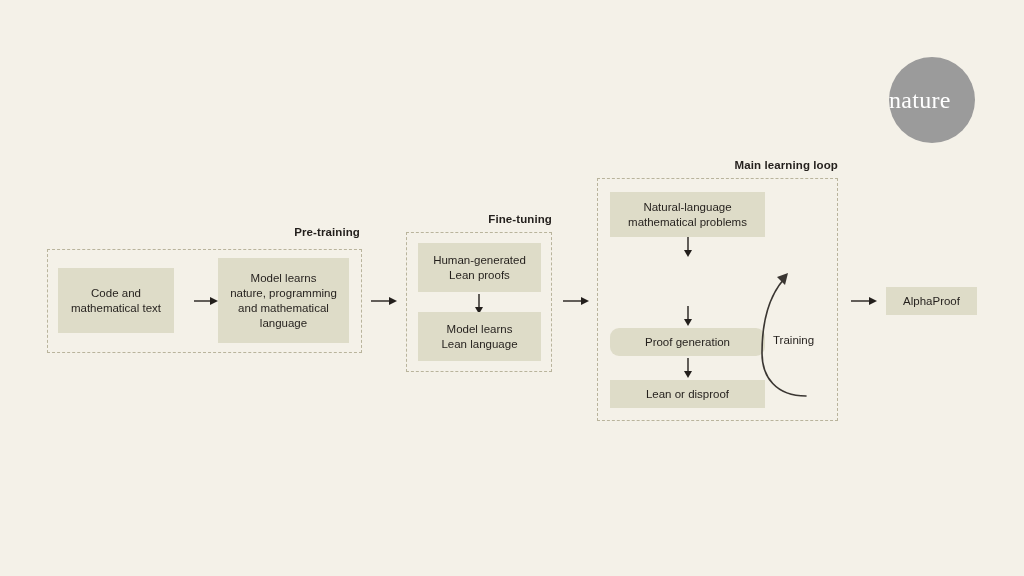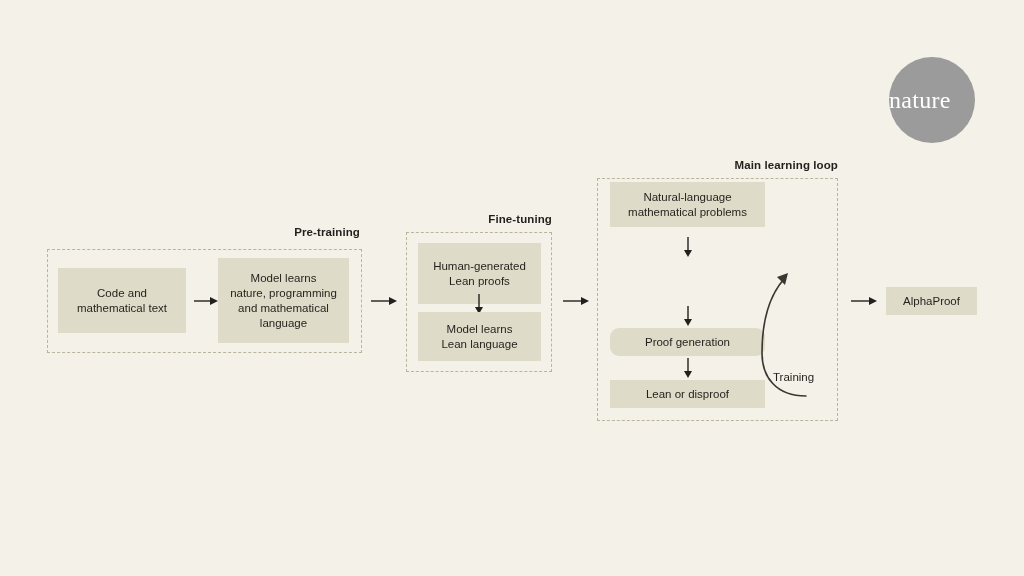--- a/index.html
+++ b/index.html
@@ -82,37 +82,36 @@
     font-size: 24px;
     letter-spacing: 0.3px;
     line-height: 1;
   }
 
   .training-label {
     position: absolute;
     font-size: 11.5px;
     color: #231f1c;
     white-space: nowrap;
-    margin-top: 37px;
   }
 </style>
 </head>
 <body>
 
 <div id="canvas">
 
   <div class="nature-logo">
     <span class="wordmark">nature</span>
   </div>
 
   <div class="section-title" style="left:48px; top:226px; width:312px;">Pre-training</div>
 
   <div class="dashed-group" style="left:47px; top:249px; width:315px; height:104px;"></div>
 
-  <div class="node" style="left:58px; top:268px; width:128px; height:65px;">
+  <div class="node" style="left:58px; top:268px; width:116px; height:65px;">
     <div>
       <span>Code and</span>
       <span>mathematical text</span>
     </div>
   </div>
 
   <svg class="arrow-svg" style="left:194px; top:293px;" width="24" height="16">
     <line x1="0" y1="8" x2="17" y2="8" stroke="#231f1c" stroke-width="1.4"></line>
     <polygon points="16,4 24,8 16,12" fill="#231f1c"></polygon>
   </svg>
@@ -128,21 +127,21 @@
 
   <svg class="arrow-svg" style="left:371px; top:293px;" width="26" height="16">
     <line x1="0" y1="8" x2="19" y2="8" stroke="#231f1c" stroke-width="1.4"></line>
     <polygon points="18,4 26,8 18,12" fill="#231f1c"></polygon>
   </svg>
 
   <div class="section-title" style="left:406px; top:213px; width:146px;">Fine-tuning</div>
 
   <div class="dashed-group" style="left:406px; top:232px; width:146px; height:140px;"></div>
 
-  <div class="node" style="left:418px; top:243px; width:123px; height:61px;">
+  <div class="node" style="left:418px; top:243px; width:123px; height:49px;">
     <div>
       <span>Human-generated</span>
       <span>Lean proofs</span>
     </div>
   </div>
 
   <svg class="arrow-svg" style="left:471px; top:294px;" width="16" height="20">
     <line x1="8" y1="0" x2="8" y2="14" stroke="#231f1c" stroke-width="1.4"></line>
     <polygon points="4,13 8,20 12,13" fill="#231f1c"></polygon>
   </svg>
@@ -156,21 +155,21 @@
 
   <svg class="arrow-svg" style="left:563px; top:293px;" width="26" height="16">
     <line x1="0" y1="8" x2="19" y2="8" stroke="#231f1c" stroke-width="1.4"></line>
     <polygon points="18,4 26,8 18,12" fill="#231f1c"></polygon>
   </svg>
 
   <div class="section-title" style="left:597px; top:159px; width:241px;">Main learning loop</div>
 
   <div class="dashed-group" style="left:597px; top:178px; width:241px; height:243px;"></div>
 
-  <div class="node" style="left:610px; top:182px; width:155px; height:45px;">
+  <div class="node" style="left:610px; top:192px; width:155px; height:45px;">
     <div>
       <span>Natural-language</span>
       <span>mathematical problems</span>
     </div>
   </div>
 
   <svg class="arrow-svg" style="left:680px; top:237px;" width="16" height="20">
     <line x1="8" y1="0" x2="8" y2="14" stroke="#231f1c" stroke-width="1.4"></line>
     <polygon points="4,13 8,20 12,13" fill="#231f1c"></polygon>
   </svg>

